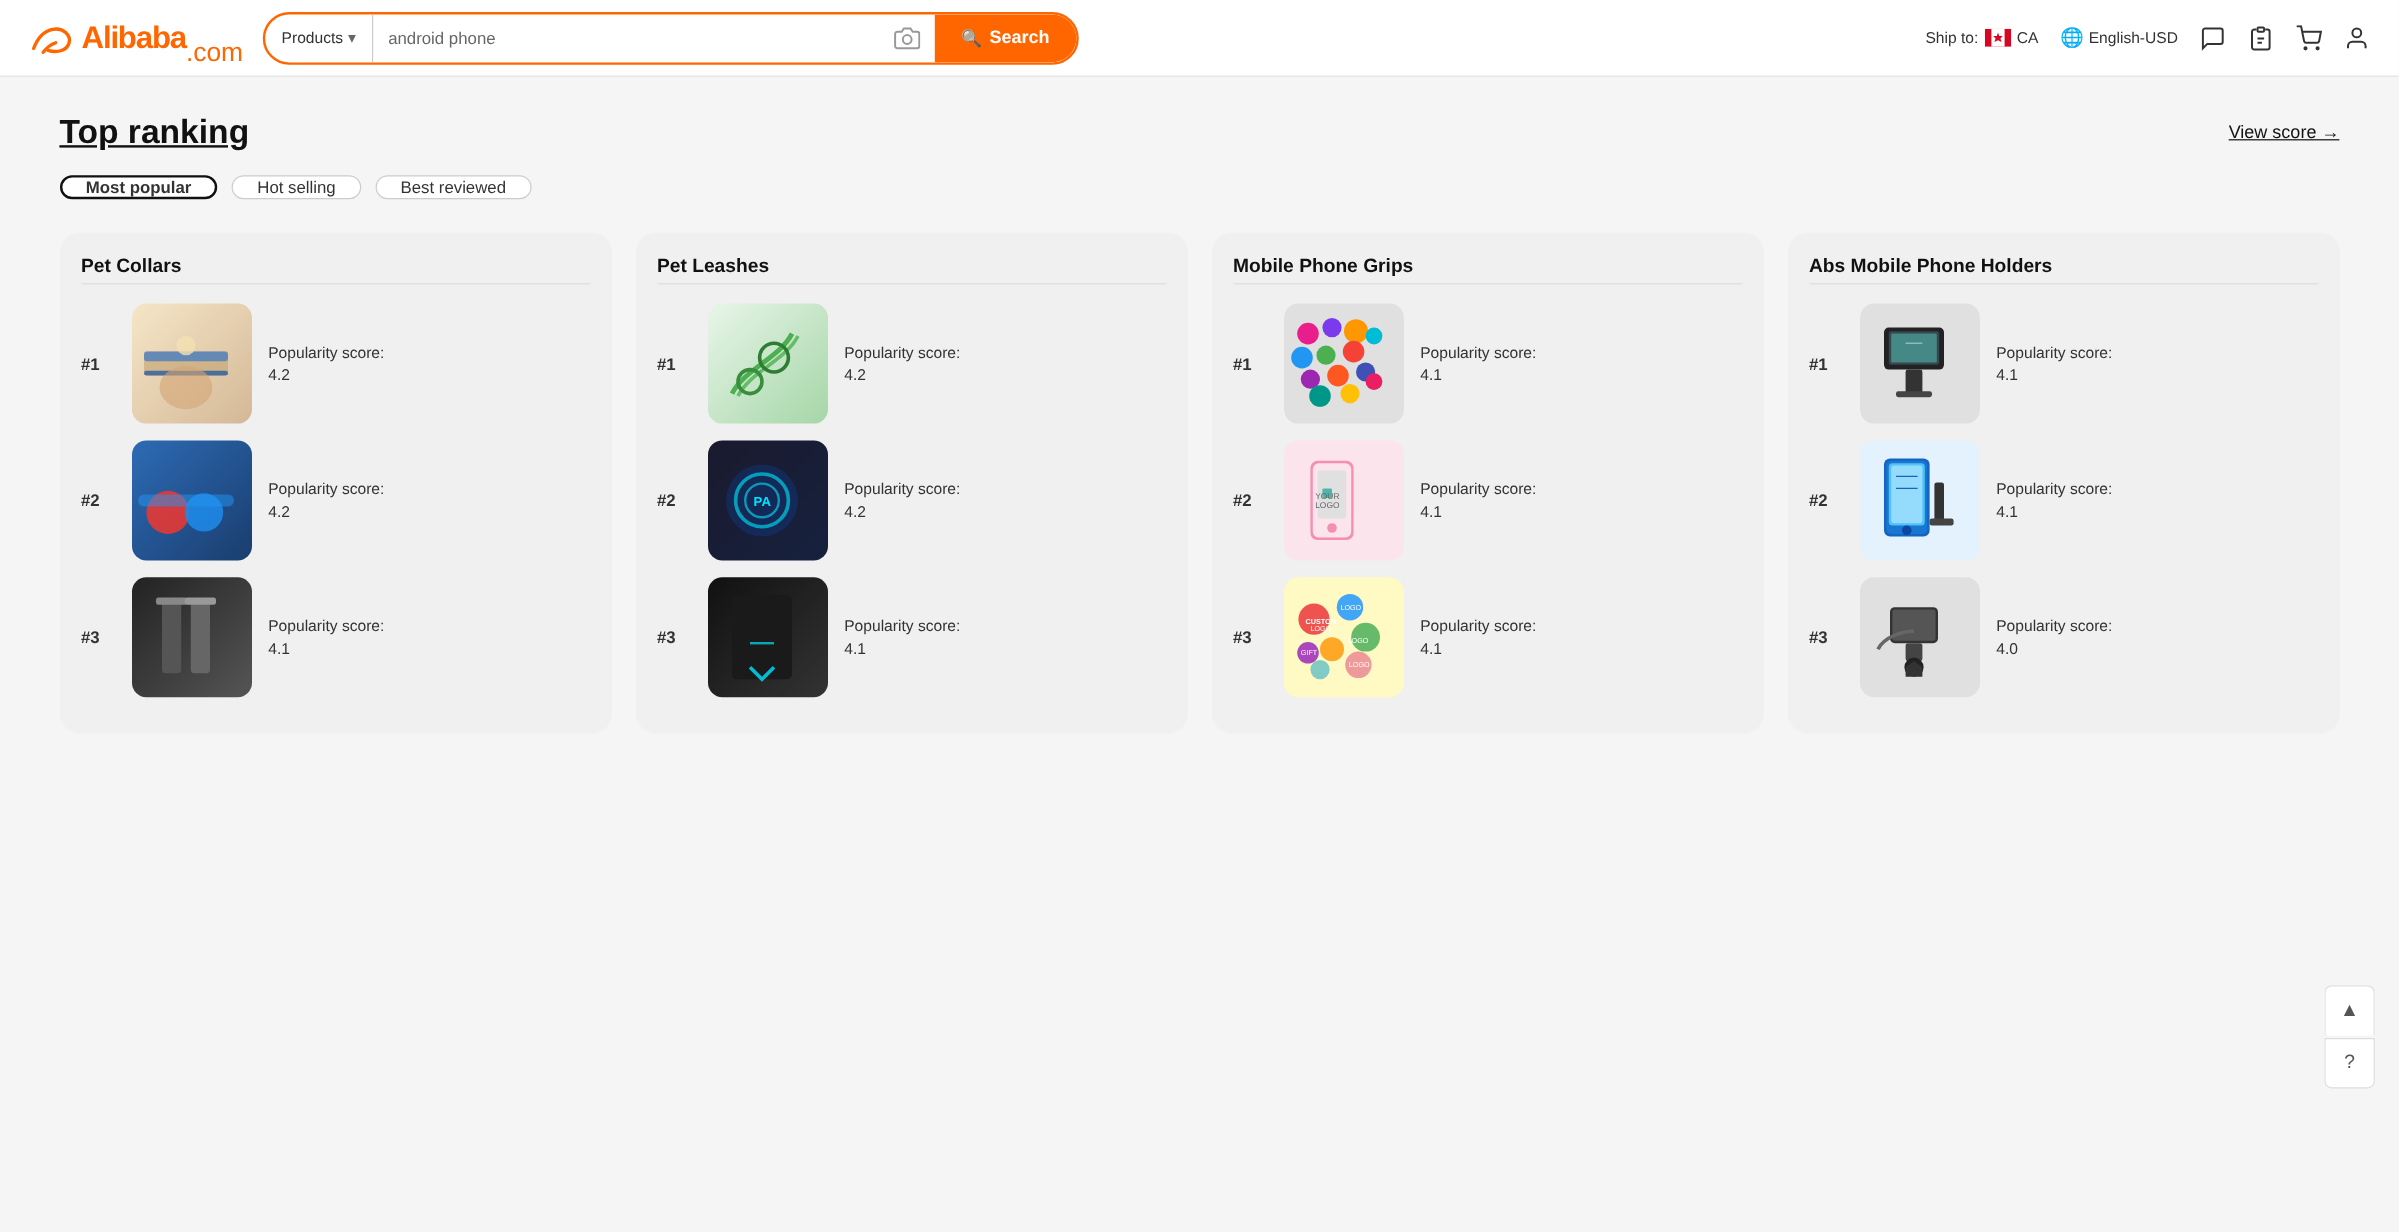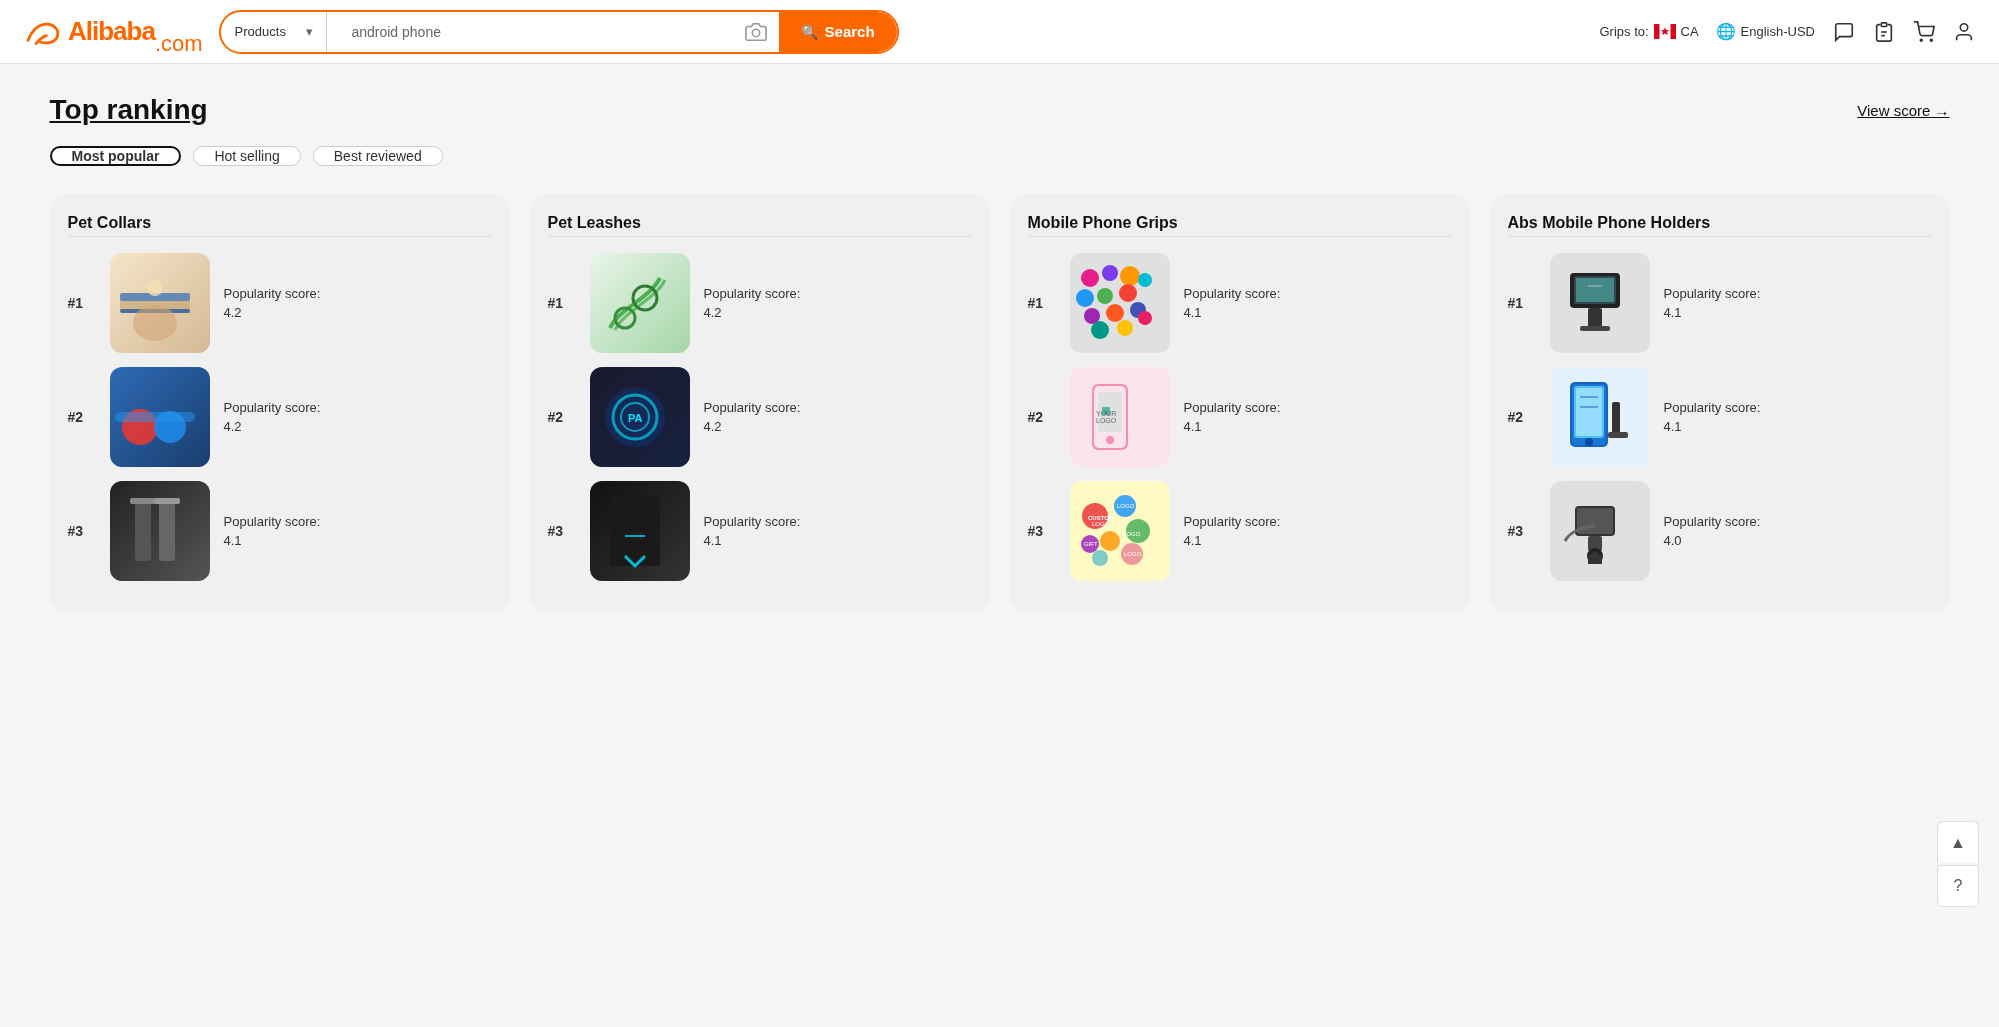--- a/index.html
+++ b/index.html
@@ -47,37 +47,37 @@
       border-radius: 30px;
       overflow: hidden;
       flex: 0 0 auto;
       width: 680px;
       height: 44px;
       background: #fff;
     }
     .search-category {
       display: flex;
       align-items: center;
-      gap: 20px;
+      gap: 4px;
       padding: 0 14px;
       border-right: 1px solid #ccc;
       font-size: 14px;
       color: #333;
       cursor: pointer;
       white-space: nowrap;
       height: 100%;
     }
     .search-category span { font-size: 13px; }
     .chevron-icon { font-size: 10px; color: #666; }
     .search-input {
       flex: 1;
       border: none;
       outline: none;
       font-size: 14px;
-      padding: 0 24px;
+      padding: 0 12px;
       color: #666;
       background: transparent;
     }
     .camera-icon-wrap {
       padding: 0 12px;
       cursor: pointer;
       color: #999;
       display: flex;
       align-items: center;
     }
@@ -292,21 +292,21 @@
       </svg>
     </div>
     <button class="search-btn">
       <span class="search-icon-circle">🔍</span>
       <span>Search</span>
     </button>
   </div>
 
   <div class="header-right">
     <div class="ship-to">
-      <span>Grips to:</span>
+      <span>Ship to:</span>
 
       <svg class="canada-flag" viewBox="0 0 22 15">
         <rect width="22" height="15" fill="#D80621"></rect>
         <rect x="5.5" width="11" height="15" fill="white"></rect>
         <path d="M11 3 L12 6 L15 6 L13 8 L14 11 L11 9.5 L8 11 L9 8 L7 6 L10 6 Z" fill="#D80621"></path>
       </svg>
       <span>CA</span>
     </div>
     <div class="lang-select">
       <span class="globe-icon">🌐</span>

